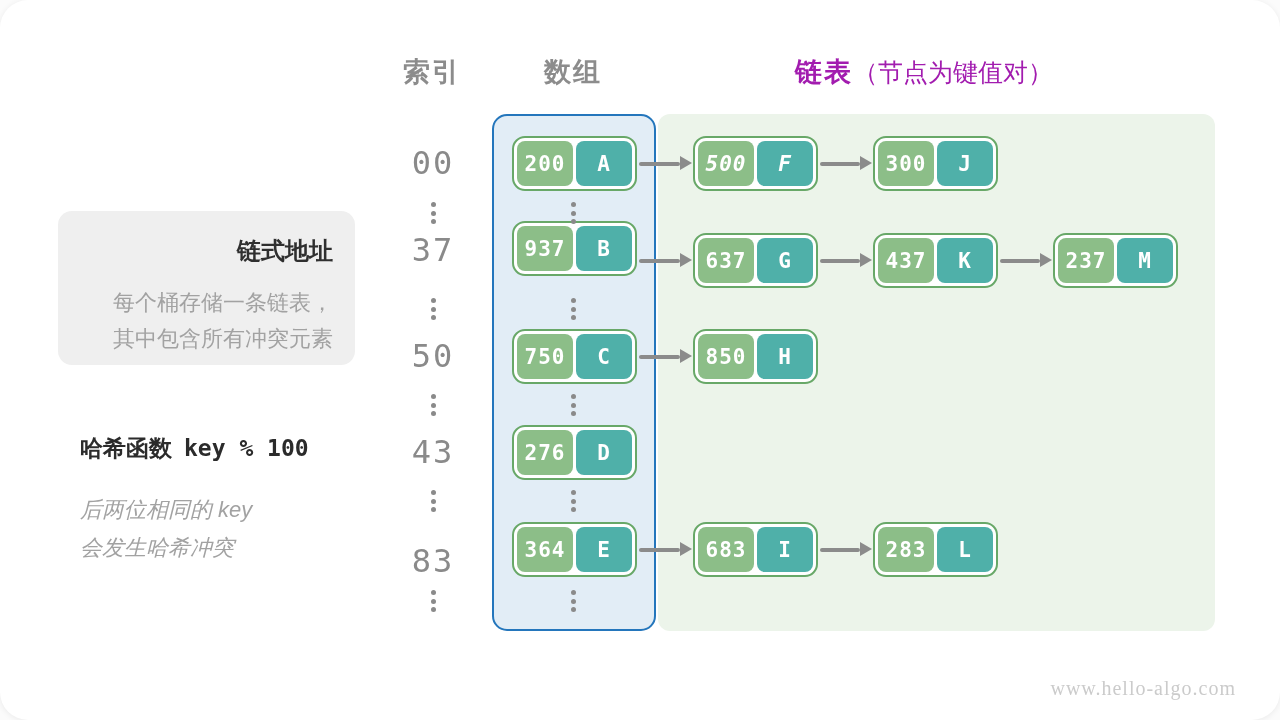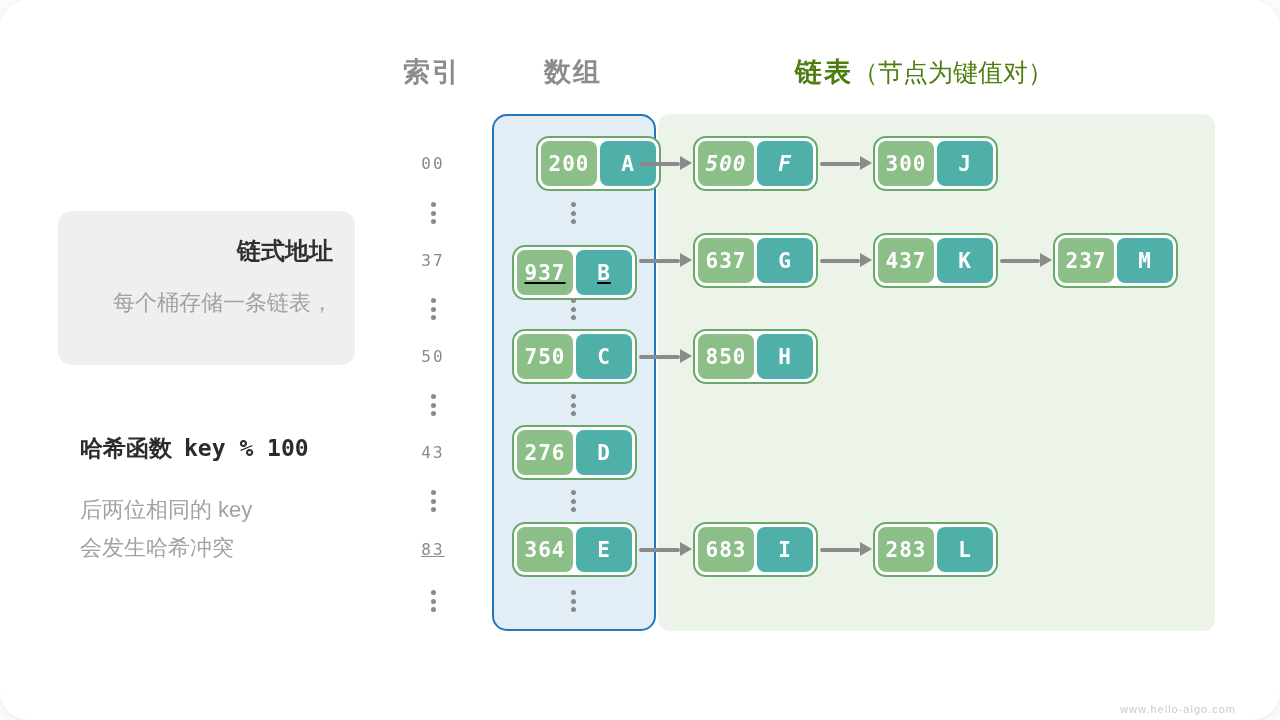--- a/index.html
+++ b/index.html
@@ -11,35 +11,35 @@
   .canvas{
     position:absolute;inset:0;
     background:#ffffff;border-radius:28px;
     box-shadow:0 1px 6px rgba(0,0,0,.07);
     overflow:hidden;
   }
   
   .hdr{position:absolute;top:54px;font-size:27px;font-weight:bold;color:#8C8C8C;letter-spacing:2px;white-space:nowrap;}
   .hdr-index{left:403px;}
   .hdr-array{left:544px;}
-  .hdr-list{left:795px;color:#4d7c0f;}
+  .hdr-list{left:795px;color:#a21caf;}
   .hdr-list .note{font-weight:500;font-size:25px;letter-spacing:0;}
   
   .info-box{
     position:absolute;left:58px;top:211px;width:297px;height:154px;
     background:#EFEFEF;border-radius:14px;box-sizing:border-box;
     padding:24px 22px 0 22px;
     text-align:right;
   }
   .info-title{font-size:24px;font-weight:bold;color:#2F2F2F;margin-bottom:18px;}
   .info-line{font-size:22px;color:#A2A2A2;line-height:36px;}
   .hash-note{position:absolute;left:80px;top:433px;}
   .hash-title{font-size:23px;font-weight:bold;color:#2B2B2B;margin-bottom:27px;white-space:nowrap;}
   .hash-title .mono{font-family:"DejaVu Sans Mono","Liberation Mono",monospace;margin-left:12px;}
-  .hash-line{font-size:22px;color:#A2A2A2;line-height:38px;white-space:nowrap;}
+  .hash-line{font-size:22px;color:#A2A2A2;line-height:38px;white-space:nowrap;font-style:italic;}
   
   .list-bg{
     position:absolute;left:658px;top:114px;width:557px;height:517px;
     background:#ECF4EA;border-radius:12px;
   }
   .array-col{
     position:absolute;left:492px;top:114px;width:164px;height:517px;
     background:#E2EDF6;border:2.5px solid #2476BC;border-radius:15px;
     box-sizing:border-box;
   }
@@ -53,80 +53,81 @@
     flex:1;border-radius:8px;display:flex;align-items:center;justify-content:center;
     color:#fff;font-family:"DejaVu Sans Mono","Liberation Mono",monospace;
     font-size:21px;font-weight:bold;letter-spacing:1px;
   }
   .cell-key{background:#8CBE88;}
   .cell-val{background:#4FB0A9;}
   
   .idx{
     position:absolute;width:80px;text-align:center;
     font-family:"DejaVu Sans Mono","Liberation Mono",monospace;
-    font-size:16px;color:#8A8A8A;letter-spacing:2px;
+    font-size:32px;color:#8A8A8A;letter-spacing:2px;
   }
   
   .arrow{position:absolute;height:4px;background:#8B8B8B;border-radius:2px;}
   .arrow::after{
     content:"";position:absolute;left:100%;top:-5.5px;
     border-left:12px solid #8B8B8B;
     border-top:7.5px solid transparent;border-bottom:7.5px solid transparent;
   }
   
   .dots{position:absolute;display:flex;flex-direction:column;gap:3.5px;}
   .dots i{width:5px;height:5px;border-radius:50%;background:#8A8A8A;}
   
   .watermark{
-    position:absolute;right:44px;bottom:5px;
-    font-family:Liberation Sans, sans-serif;
-    font-size:11px;color:#CBCBCB;letter-spacing:1px;
+    position:absolute;right:44px;bottom:20px;
+    font-family:Liberation Serif, serif;
+    font-size:20px;color:#CBCBCB;letter-spacing:1px;
   }
 </style>
 </head>
 <body>
 
 <div class="canvas">
 
   <div class="hdr hdr-index">索引</div>
   <div class="hdr hdr-array">数组</div>
   <div class="hdr hdr-list"><span>链表</span><span class="note">（节点为键值对）</span></div>
 
   <div class="info-box">
     <div class="info-title">链式地址</div>
     <div class="info-line">每个桶存储一条链表，</div>
+    <div class="info-line">其中包含所有冲突元素</div>
   </div>
 
   <div class="hash-note">
     <div class="hash-title"><span>哈希函数</span><span class="mono">key % 100</span></div>
     <div class="hash-line">后两位相同的 key</div>
     <div class="hash-line">会发生哈希冲突</div>
   </div>
 
   <div class="list-bg"></div>
   <div class="array-col"></div>
 
   <div id="rows-layer">
       <div class="idx" style="left: 393px; top: 136px; line-height: 55px;">00</div>
-      <div class="node" style="left: 536px; top: 136px;">
+      <div class="node" style="left: 512px; top: 136px;">
         <span class="cell cell-key">200</span>
         <span class="cell cell-val">A</span>
       </div>
       <div class="arrow" style="left: 639px; top: 161.5px; width: 41px;"></div>
       <div class="node" style="left: 693px; top: 136px; font-style: italic;">
         <span class="cell cell-key">500</span>
         <span class="cell cell-val">F</span>
       </div>
       <div class="arrow" style="left: 820px; top: 161.5px; width: 40px;"></div>
       <div class="node" style="left: 873px; top: 136px;">
         <span class="cell cell-key">300</span>
         <span class="cell cell-val">J</span>
       </div>
-      <div class="idx" style="left: 393px; top: 233px; line-height: 55px;">37</div>
-      <div class="node" style="left: 512px; top: 245px; text-decoration: underline;">
+      <div class="idx" style="left: 393px; top: 223px; line-height: 55px;">37</div>
+      <div class="node" style="left: 512px; top: 221px;">
         <span class="cell cell-key">937</span>
         <span class="cell cell-val">B</span>
       </div>
       <div class="arrow" style="left: 639px; top: 258.5px; width: 41px;"></div>
       <div class="node" style="left: 693px; top: 233px;">
         <span class="cell cell-key">637</span>
         <span class="cell cell-val">G</span>
       </div>
       <div class="arrow" style="left: 820px; top: 258.5px; width: 40px;"></div>
       <div class="node" style="left: 873px; top: 233px;">
@@ -146,21 +147,21 @@
       <div class="arrow" style="left: 639px; top: 354.5px; width: 41px;"></div>
       <div class="node" style="left: 693px; top: 329px;">
         <span class="cell cell-key">850</span>
         <span class="cell cell-val">H</span>
       </div>
       <div class="idx" style="left: 393px; top: 425px; line-height: 55px;">43</div>
       <div class="node" style="left: 512px; top: 425px;">
         <span class="cell cell-key">276</span>
         <span class="cell cell-val">D</span>
       </div>
-      <div class="idx" style="left: 393px; top: 522px; line-height: 55px; text-decoration: underline;">83</div>
+      <div class="idx" style="left: 393px; top: 534px; line-height: 55px;">83</div>
       <div class="node" style="left: 512px; top: 522px;">
         <span class="cell cell-key">364</span>
         <span class="cell cell-val">E</span>
       </div>
       <div class="arrow" style="left: 639px; top: 547.5px; width: 41px;"></div>
       <div class="node" style="left: 693px; top: 522px;">
         <span class="cell cell-key">683</span>
         <span class="cell cell-val">I</span>
       </div>
       <div class="arrow" style="left: 820px; top: 547.5px; width: 40px;"></div>

